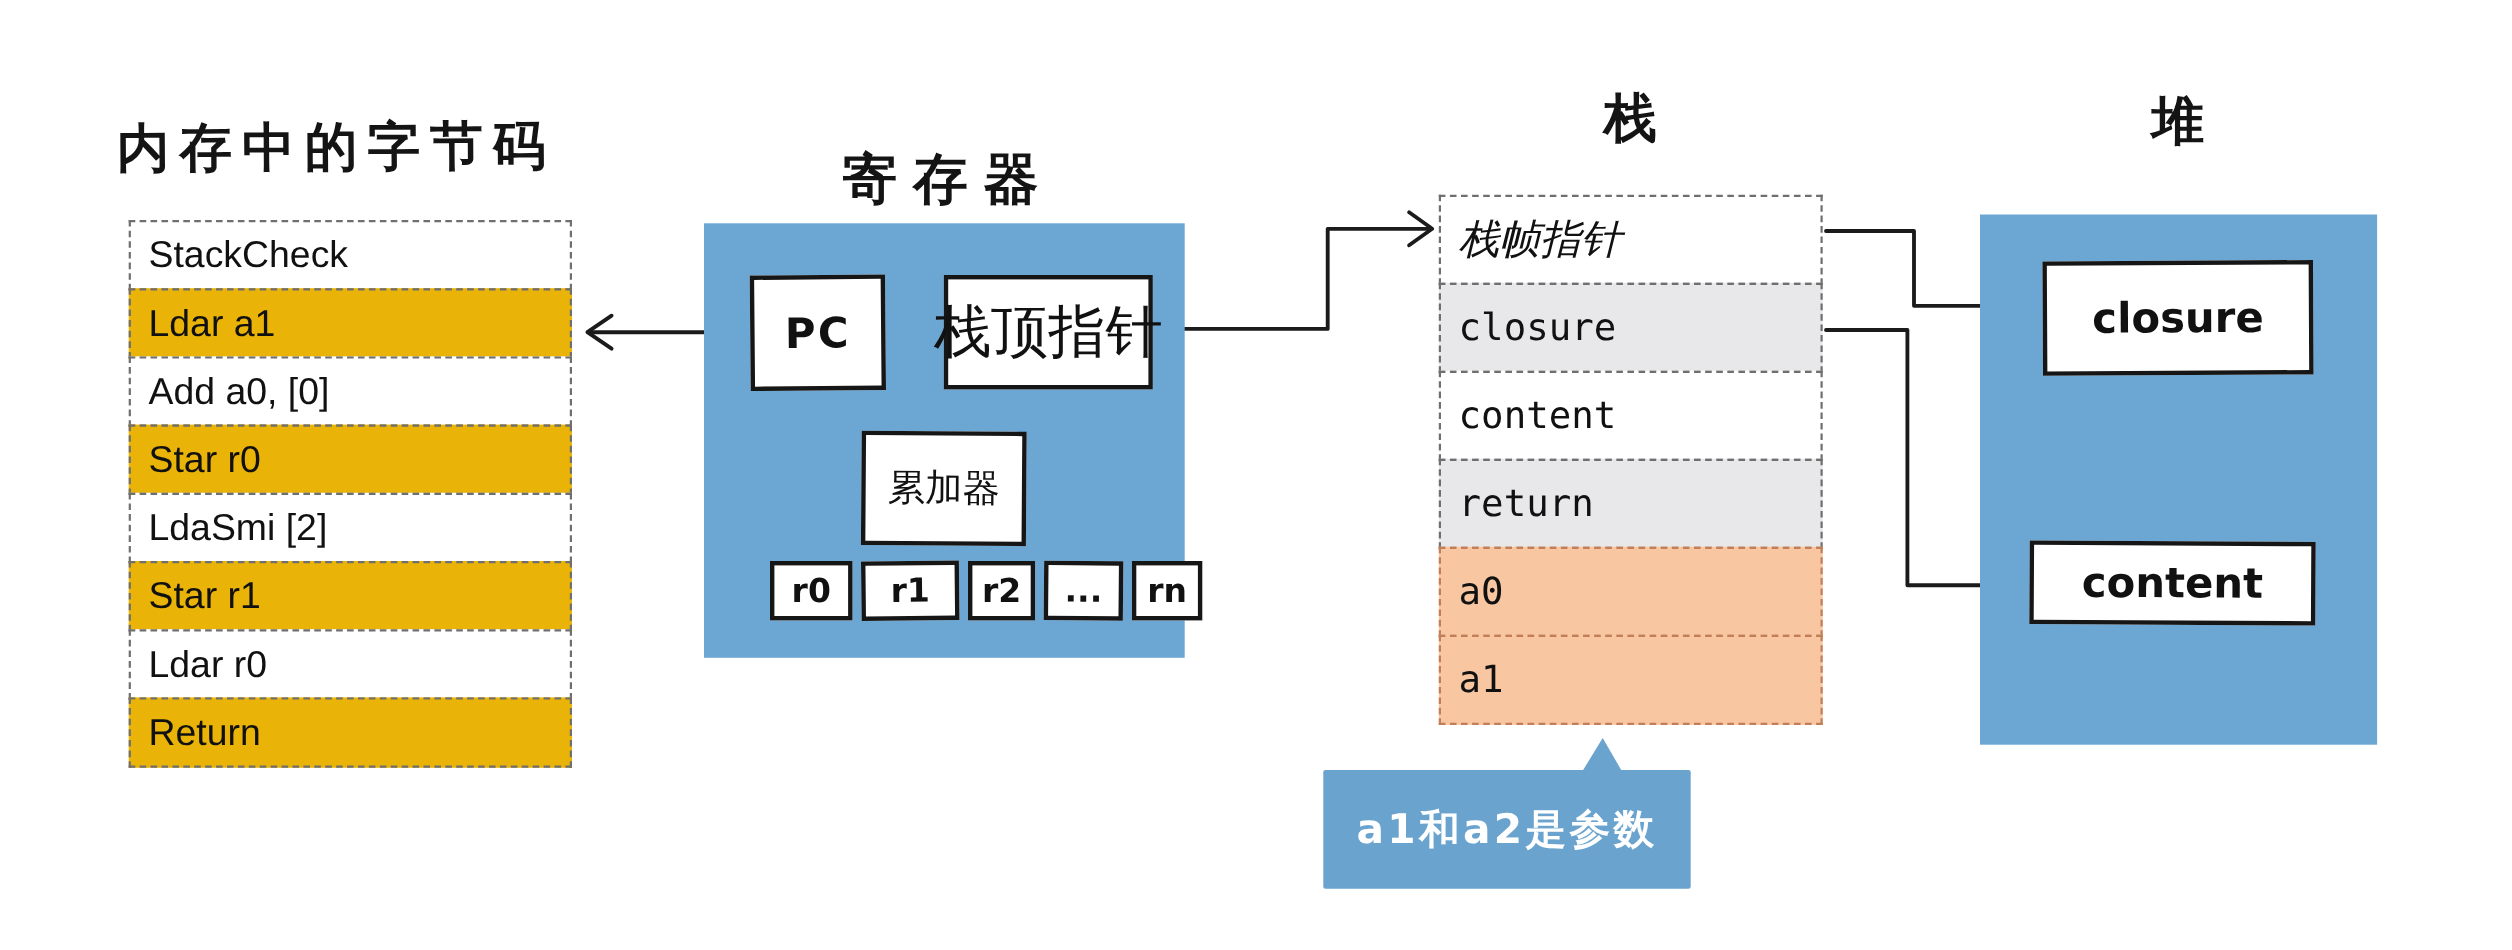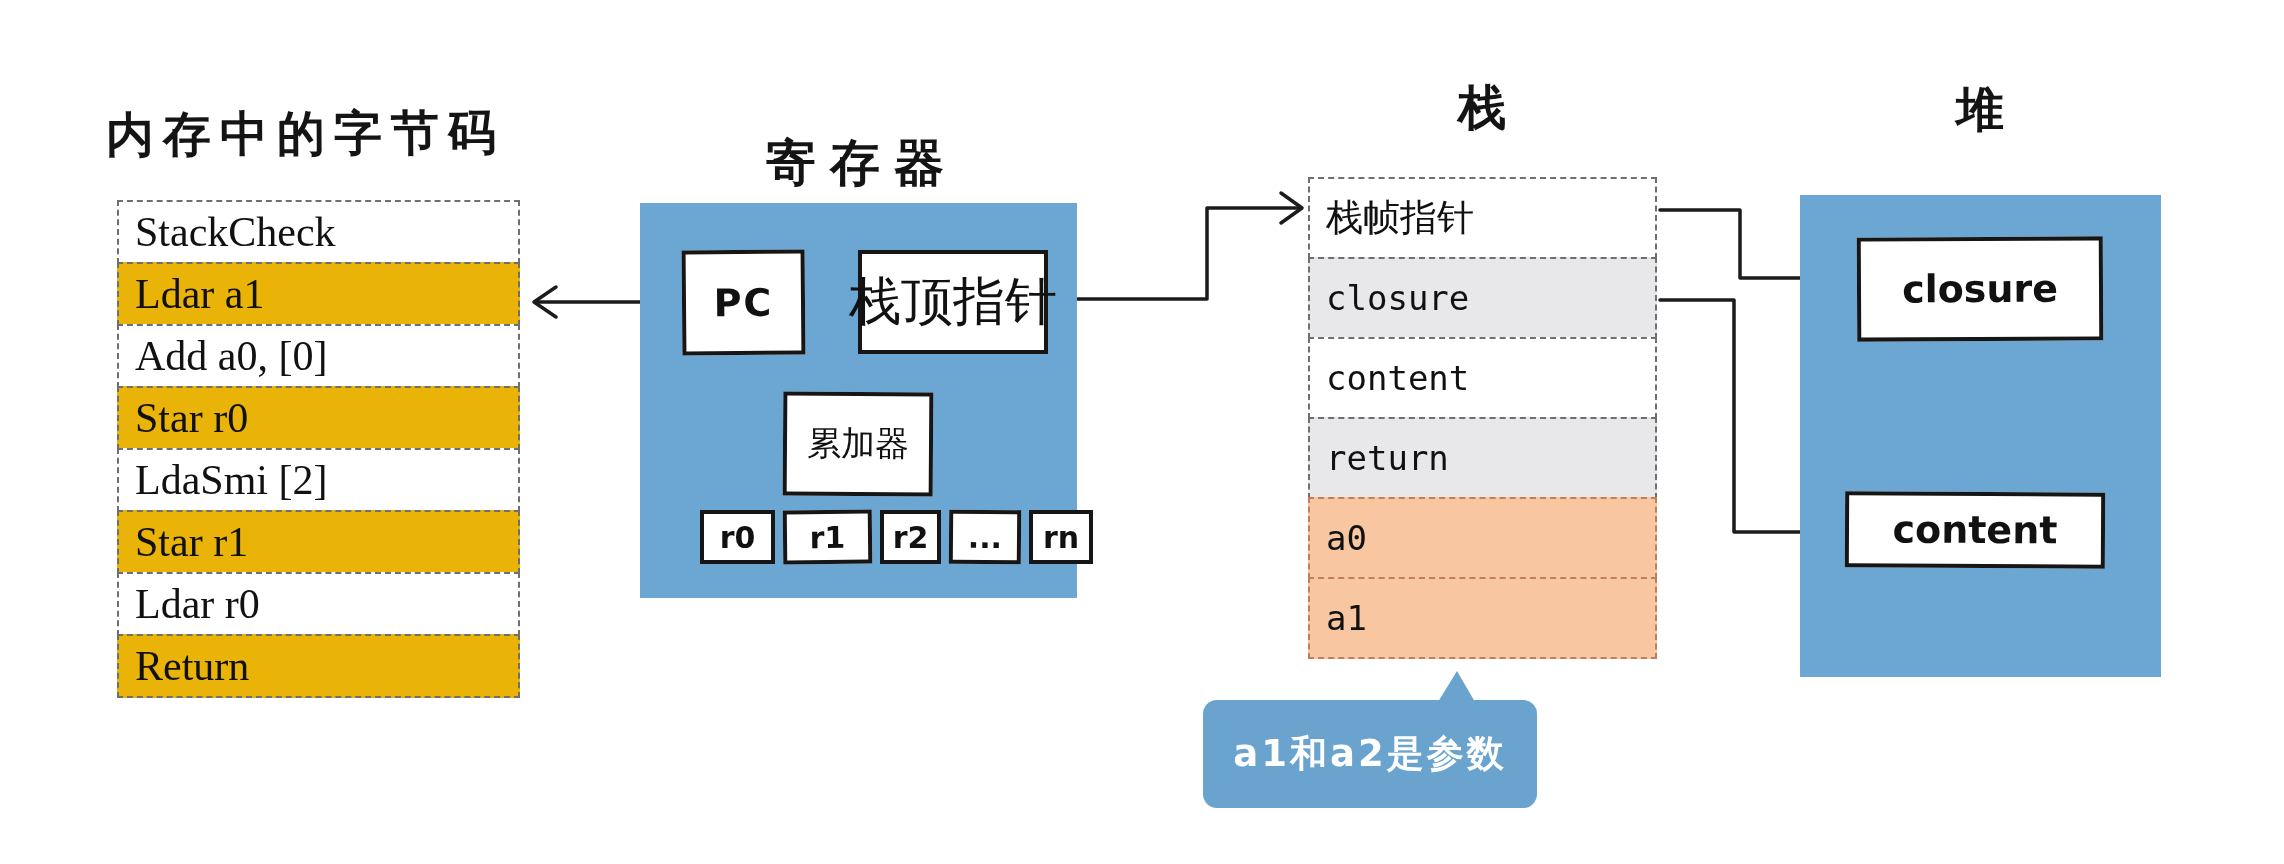--- a/index.html
+++ b/index.html
@@ -26,22 +26,22 @@
   .title-heap{left:1956px;top:78px;font-size:48px;}
 
   
   .bytecode-list{position:absolute;left:117px;top:200px;width:403px;}
   .bc-row{
     box-sizing:border-box;
     width:403px;height:64px;
     margin-top:-2px;
     border:2px dashed #6f6f6f;
     background:#ffffff;
-    font-family:Liberation Serif, serif;
-    font-size:42px;line-height:60px;
+    font-family:Liberation Sans, sans-serif;
+    font-size:34px;line-height:60px;
     padding-left:16px;
     color:#111;
     white-space:nowrap;
   }
   .bc-row:first-child{margin-top:0;}
   .bc-row.gray{background:#eab308;}
 
   
   .registers-box{position:absolute;left:640px;top:203px;width:437px;height:395px;background:#6ca7d4;}
   .wbox{
@@ -76,34 +76,34 @@
     background:#ffffff;
     display:flex;align-items:center;
     padding-left:16px;
     font-family:"DejaVu Sans Mono", monospace;
     font-size:34px;color:#111;
     white-space:nowrap;
   }
   .stk-row:first-child{margin-top:0;}
   .stk-row.gray{background:#e8e8ea;}
   .stk-row.orange{background:#f8c6a0;border-color:#c17e58;}
-  .stk-row.cjk{font-family:"DejaVu Serif", serif;font-size:37px;}
+  .stk-row.cjk{font-family:"DejaVu Serif", serif;font-size:37px;font-style:italic;}
 
   
   .callout-triangle{
     position:absolute;left:1438px;top:671px;
     width:0;height:0;
     border-left:19px solid transparent;
     border-right:18px solid transparent;
     border-bottom:31px solid #69a3ce;
   }
   .callout-bubble{
     position:absolute;left:1203px;top:700px;
     box-sizing:border-box;width:334px;height:108px;
-    background:#69a3ce;border-radius:14px;
+    background:#69a3ce;border-radius:2px;
     display:flex;align-items:center;justify-content:center;
     color:#ffffff;font-size:37px;font-weight:700;letter-spacing:3px;
     white-space:nowrap;
   }
 
   
   .heap-box{position:absolute;left:1800px;top:195px;width:361px;height:482px;background:#6ca7d4;}
   .heap-item{
     position:absolute;box-sizing:border-box;
     background:#ffffff;border:4px solid #161616;

